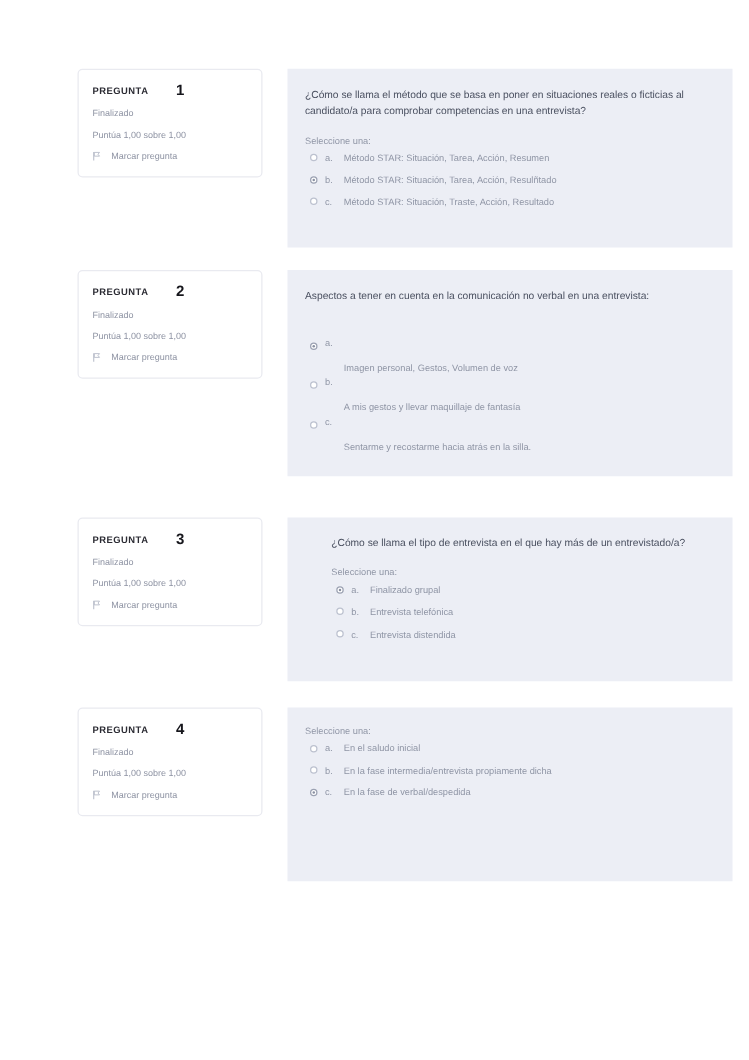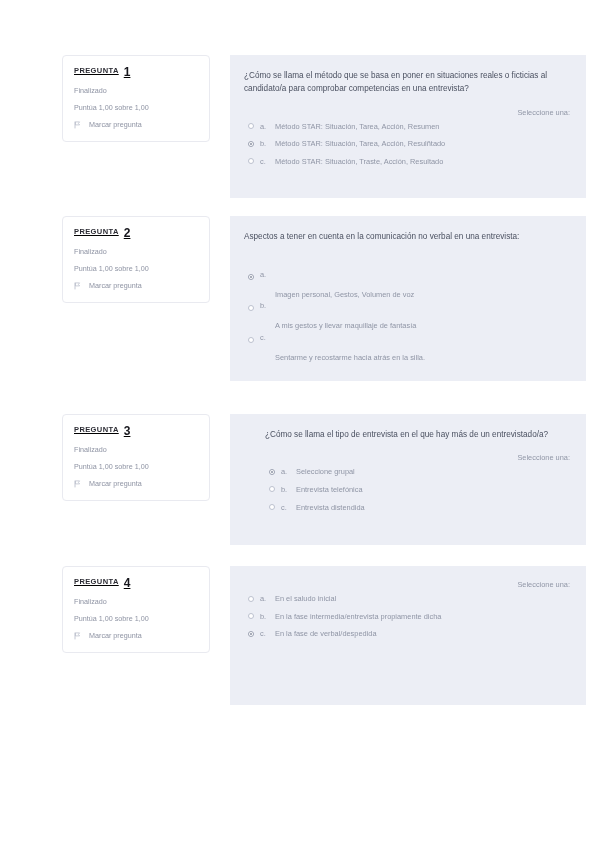--- a/index.html
+++ b/index.html
@@ -37,24 +37,23 @@
     width: 148px;
     background: #ffffff;
     border: 1px solid #e9eaf0;
     border-radius: 4px;
     box-sizing: border-box;
     padding: 10px 11px 12px 11px;
   }
 
   .qinfo-head {
     display: flex;
-    align-items: flex-start;
-    gap: 5px;
+    align-items: center;
+    gap: 22px;
     margin-bottom: 9px;
-    text-decoration: underline;
   }
   .qinfo-label {
     font-size: 7.5px;
     font-weight: bold;
     letter-spacing: 0.4px;
     color: #2b2b33;
     text-transform: uppercase;
   }
   .qinfo-num {
     font-size: 12px;
@@ -105,21 +104,20 @@
     font-size: 8.2px;
     line-height: 1.62;
     color: #4a5060;
     margin: 0 0 12px 0;
   }
 
   .select-label {
     font-size: 7.4px;
     color: #9096a6;
     margin: 0 0 4px 0;
-    text-align: right;
   }
 
   .options {
     margin: 0;
     padding: 0;
     list-style: none;
   }
 
   .opt {
     display: flex;
@@ -294,21 +292,21 @@
       </div>
     </div>
 
     <div class="qcontent" style="min-height:131px;padding-left:35px;">
       <p class="qtext">¿Cómo se llama el tipo de entrevista en el que hay más de un entrevistado/a?</p>
       <p class="select-label">Seleccione una:</p>
       <ul class="options">
         <li class="opt">
           <span class="radio checked"></span>
           <span class="opt-letter">a.</span>
-          <span class="opt-text">Seleccione grupal</span>
+          <span class="opt-text">Finalizado grupal</span>
         </li>
         <li class="opt">
           <span class="radio"></span>
           <span class="opt-letter">b.</span>
           <span class="opt-text">Entrevista telefónica</span>
         </li>
         <li class="opt">
           <span class="radio"></span>
           <span class="opt-letter">c.</span>
           <span class="opt-text">Entrevista distendida</span>

